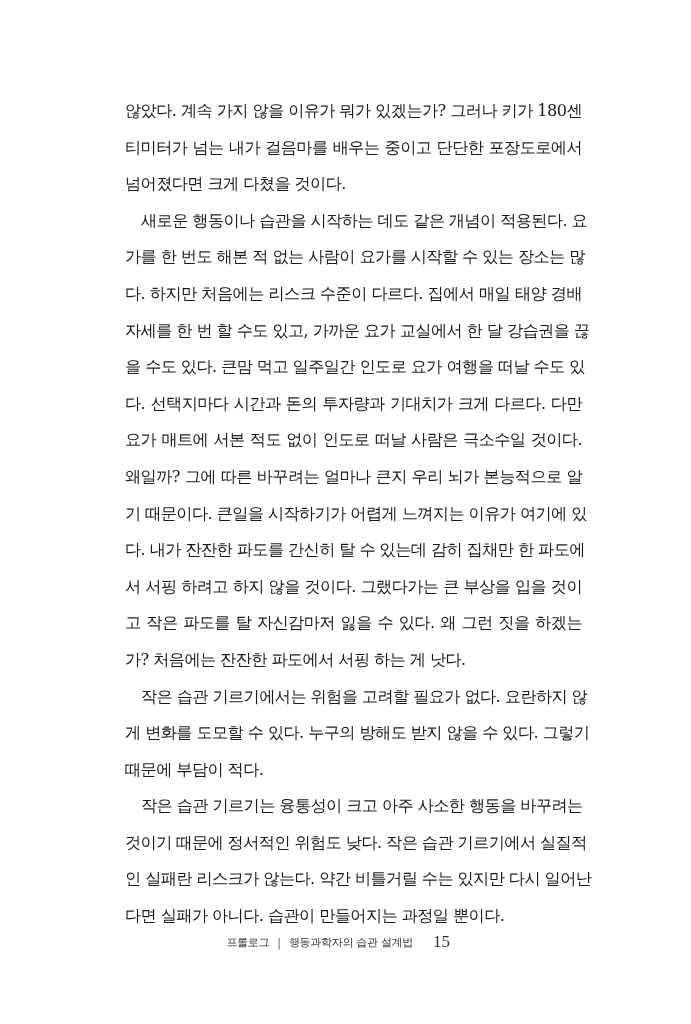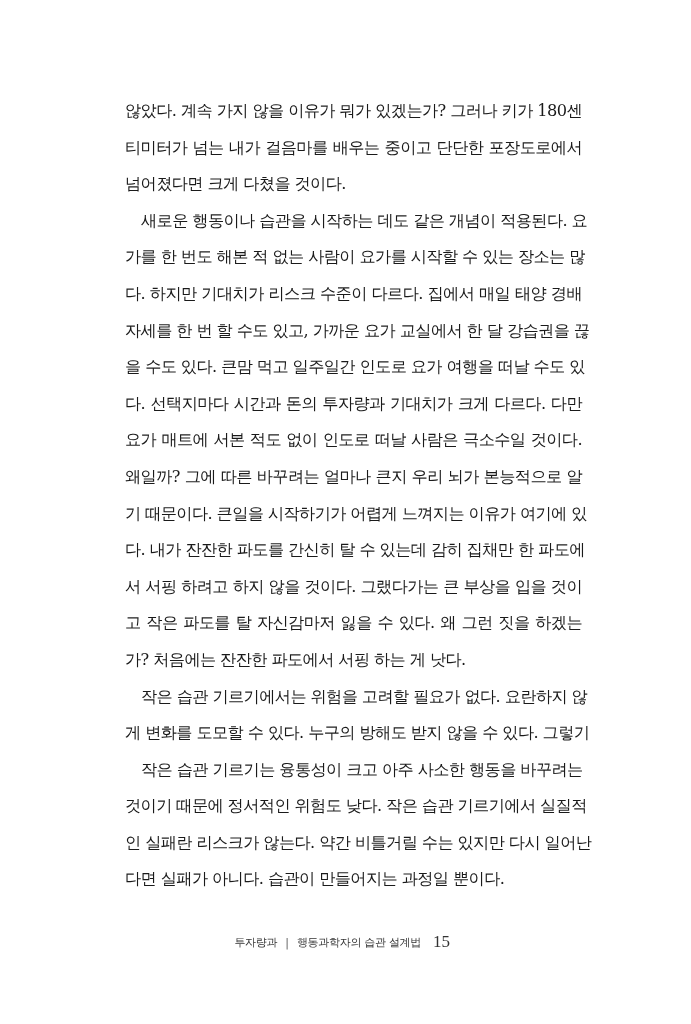--- a/index.html
+++ b/index.html
@@ -15,58 +15,59 @@
     text-align: justify; text-align-last: justify; letter-spacing: -0.6px;
   }
   .line.last { text-align-last: left; }
   .line.indent { padding-left: 16px; }
   .footer {
     position: absolute; right: 108px; top: 931px; height: 22px;
     display: flex; align-items: center; gap: 8px; color: #333;
   }
   .running-head { font-size: 11px; letter-spacing: -0.3px; }
   .sep { font-size: 11px; color: #555; }
-  .folio { font-size: 17px; font-family: "Liberation Serif", serif; margin-left: 4px; }
+  .folio { font-size: 17px; font-family: "Liberation Serif", serif; margin-left: 12px; }
 </style>
 </head>
 <body>
 
 <div class="page">
   <div class="body-text" id="body-text">
       <div>
         <div class="line">않았다. 계속 가지 않을 이유가 뭐가 있겠는가? 그러나 키가 180센</div>
         <div class="line">티미터가 넘는 내가 걸음마를 배우는 중이고 단단한 포장도로에서</div>
         <div class="line last">넘어졌다면 크게 다쳤을 것이다.</div>
       </div>
       <div>
         <div class="line indent">새로운 행동이나 습관을 시작하는 데도 같은 개념이 적용된다. 요</div>
         <div class="line">가를 한 번도 해본 적 없는 사람이 요가를 시작할 수 있는 장소는 많</div>
-        <div class="line">다. 하지만 기대치가 리스크 수준이 다르다. 집에서 매일 태양 경배</div>
+        <div class="line">다. 하지만 처음에는 리스크 수준이 다르다. 집에서 매일 태양 경배</div>
         <div class="line">자세를 한 번 할 수도 있고, 가까운 요가 교실에서 한 달 강습권을 끊</div>
         <div class="line">을 수도 있다. 큰맘 먹고 일주일간 인도로 요가 여행을 떠날 수도 있</div>
         <div class="line">다. 선택지마다 시간과 돈의 투자량과 기대치가 크게 다르다. 다만</div>
         <div class="line">요가 매트에 서본 적도 없이 인도로 떠날 사람은 극소수일 것이다.</div>
         <div class="line">왜일까? 그에 따른 바꾸려는 얼마나 큰지 우리 뇌가 본능적으로 알</div>
         <div class="line">기 때문이다. 큰일을 시작하기가 어렵게 느껴지는 이유가 여기에 있</div>
         <div class="line">다. 내가 잔잔한 파도를 간신히 탈 수 있는데 감히 집채만 한 파도에</div>
         <div class="line">서 서핑 하려고 하지 않을 것이다. 그랬다가는 큰 부상을 입을 것이</div>
         <div class="line">고 작은 파도를 탈 자신감마저 잃을 수 있다. 왜 그런 짓을 하겠는</div>
         <div class="line last">가? 처음에는 잔잔한 파도에서 서핑 하는 게 낫다.</div>
       </div>
       <div>
         <div class="line indent">작은 습관 기르기에서는 위험을 고려할 필요가 없다. 요란하지 않</div>
         <div class="line">게 변화를 도모할 수 있다. 누구의 방해도 받지 않을 수 있다. 그렇기</div>
+        <div class="line last">때문에 부담이 적다.</div>
       </div>
       <div>
         <div class="line indent">작은 습관 기르기는 융통성이 크고 아주 사소한 행동을 바꾸려는</div>
         <div class="line">것이기 때문에 정서적인 위험도 낮다. 작은 습관 기르기에서 실질적</div>
         <div class="line">인 실패란 리스크가 않는다. 약간 비틀거릴 수는 있지만 다시 일어난</div>
         <div class="line last">다면 실패가 아니다. 습관이 만들어지는 과정일 뿐이다.</div>
       </div>
     </div>
 
   <div class="footer">
-    <span class="running-head">투자량과</span>
+    <span class="running-head">프롤로그</span>
     <span class="sep">|</span>
     <span class="running-head">행동과학자의 습관 설계법</span>
     <span class="folio">15</span>
   </div>
 </div>
 
 </body></html>

